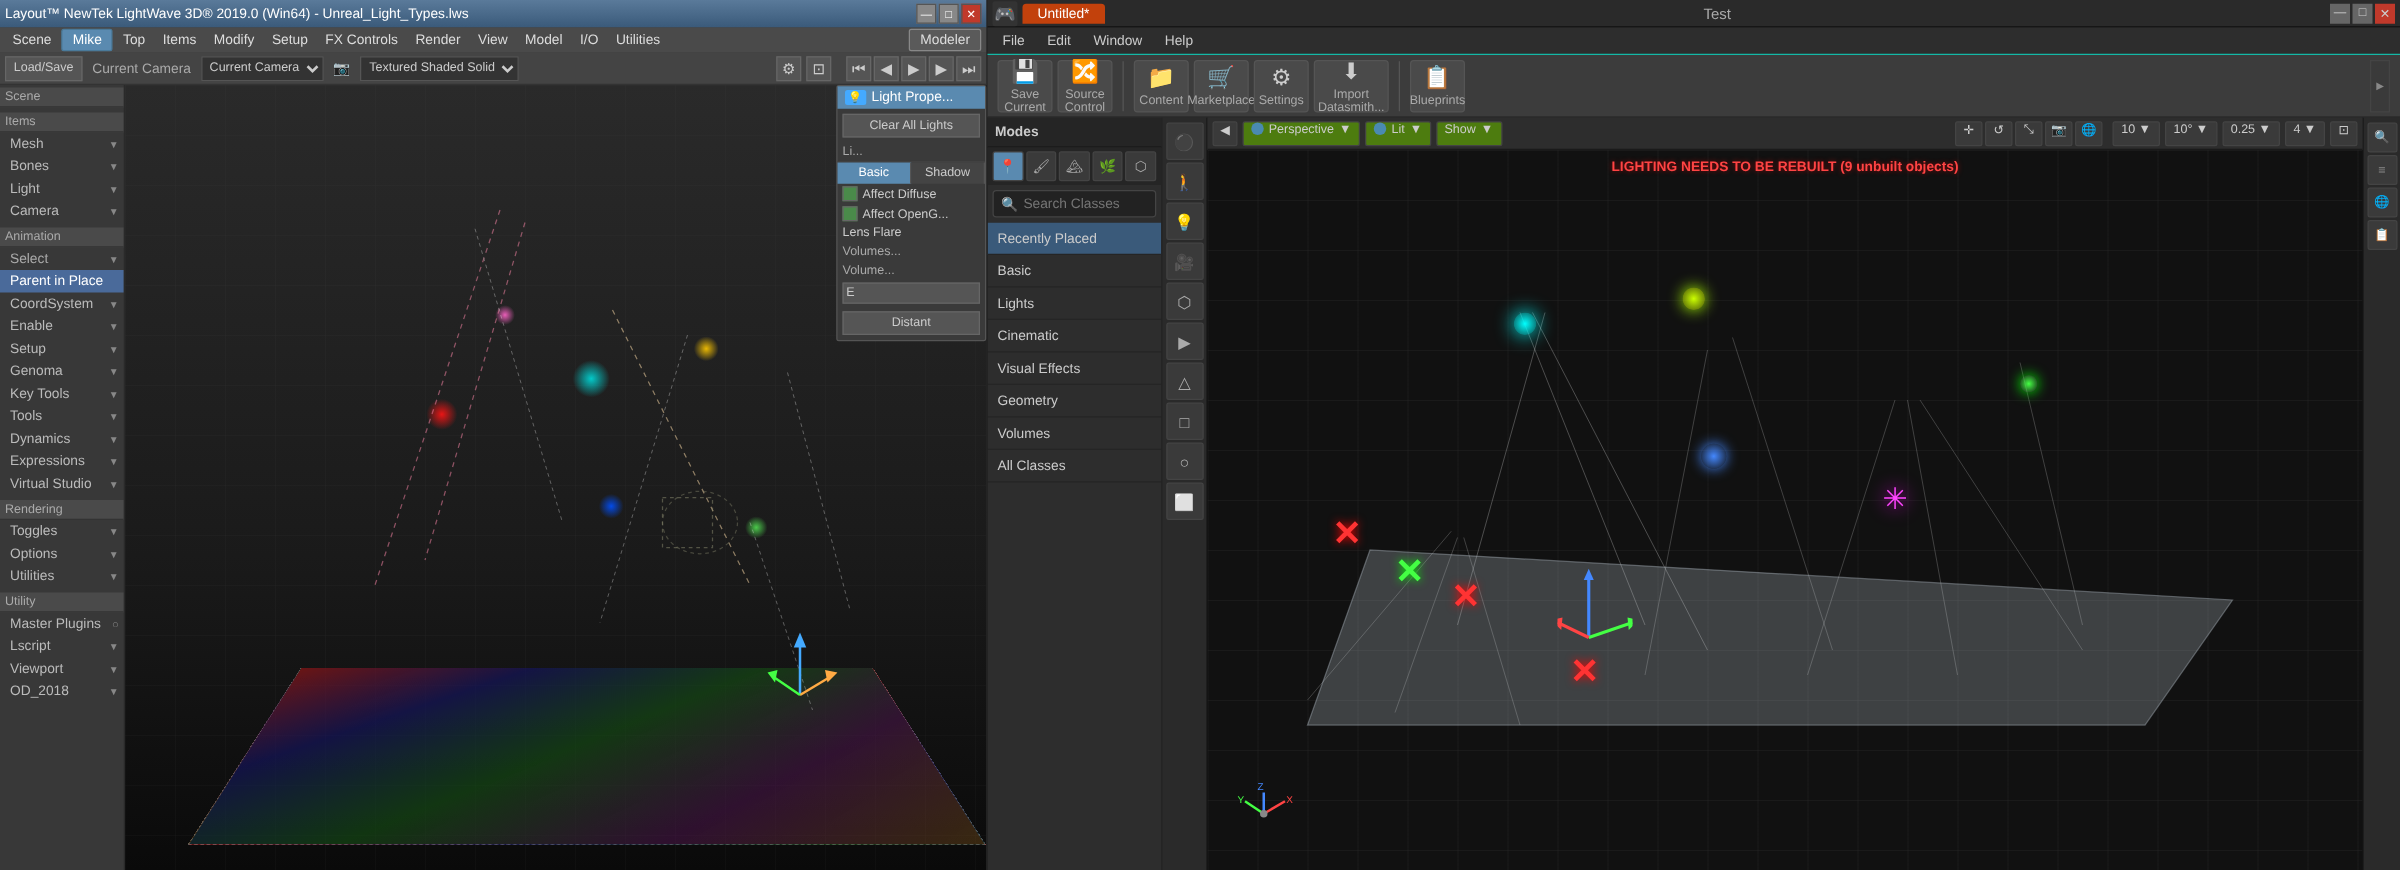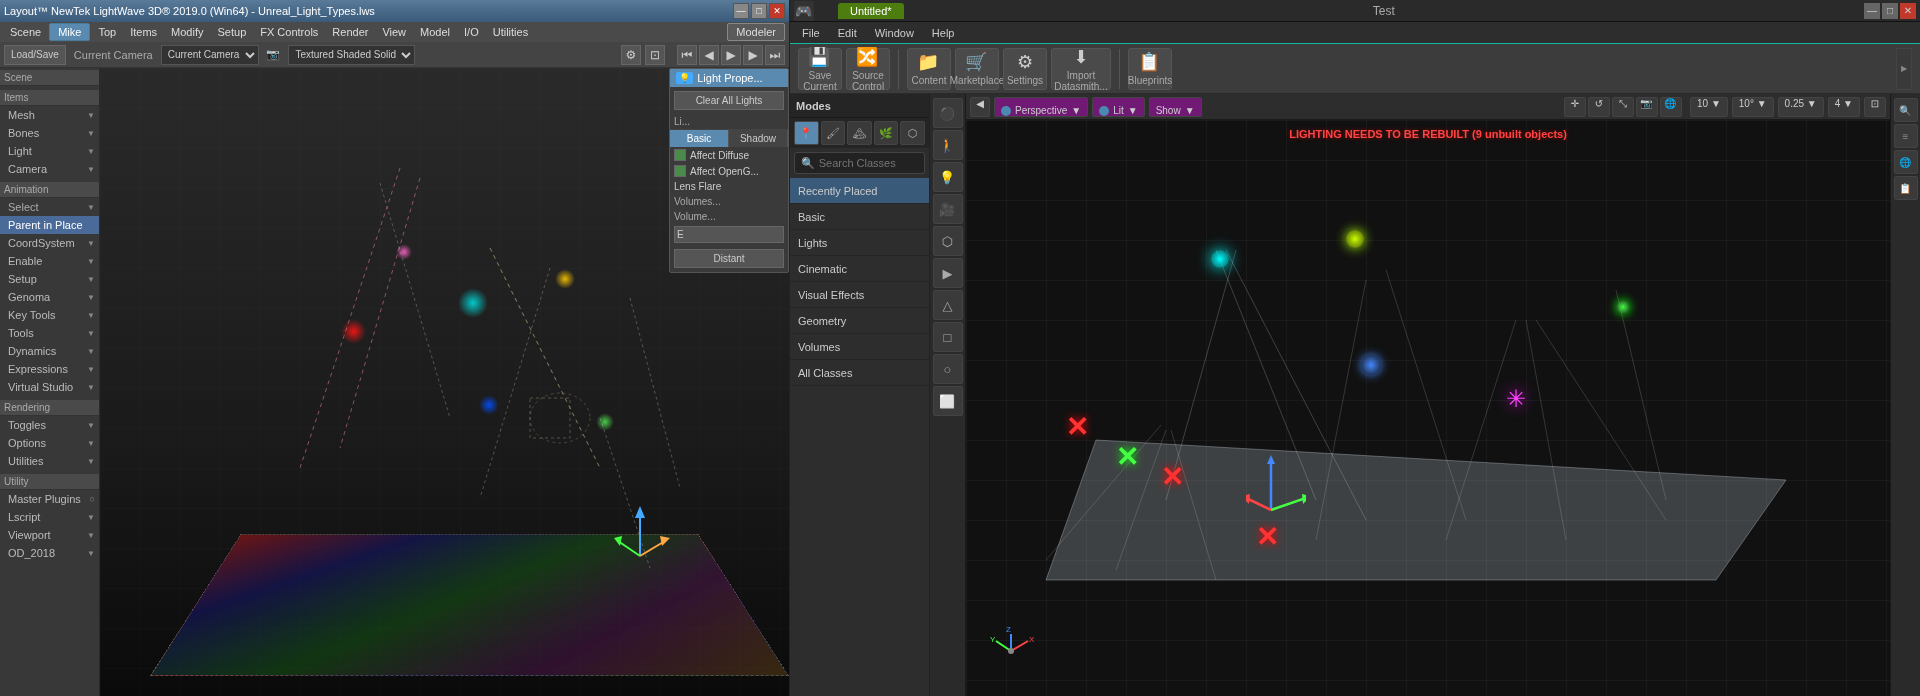--- a/index.html
+++ b/index.html
@@ -258,21 +258,21 @@
       font-size: 12px; color: white;
     }
     .ue-tab {
       padding: 2px 12px;
       background: #404040;
       color: #ccc;
       font-size: 11px;
       border-radius: 3px 3px 0 0;
       cursor: pointer;
     }
-    .ue-tab.active { background: #4d7c0f; color: white; margin-left: 20px; }
+    .ue-tab.active { background: #c2410c; color: white; }
     .ue-titlebar-btn {
       width: 16px; height: 16px;
       background: #555;
       color: #ccc;
       border: none;
       font-size: 10px;
       cursor: pointer;
       display: flex; align-items: center; justify-content: center;
     }
     .ue-titlebar-btn.close { background: #c0392b; }
@@ -443,27 +443,27 @@
       background: #3a3a3a;
       color: #ccc;
       border: 1px solid #444;
       font-size: 10px;
       cursor: pointer;
       border-radius: 2px;
     }
     .ue-vp-dropdown {
       height: 20px;
       padding: 0 6px;
-      background: #701a75;
+      background: #4d7c0f;
       color: #ccc;
       border: 1px solid #444;
       font-size: 10px;
       cursor: pointer;
       border-radius: 2px;
-      display: flex; align-items: flex-end; gap: 4px;
+      display: flex; align-items: flex-start; gap: 4px;
     }
 
     
     .ue-viewport {
       flex: 1;
       position: relative;
       overflow: hidden;
       background: #0a0a0a;
     }
 

